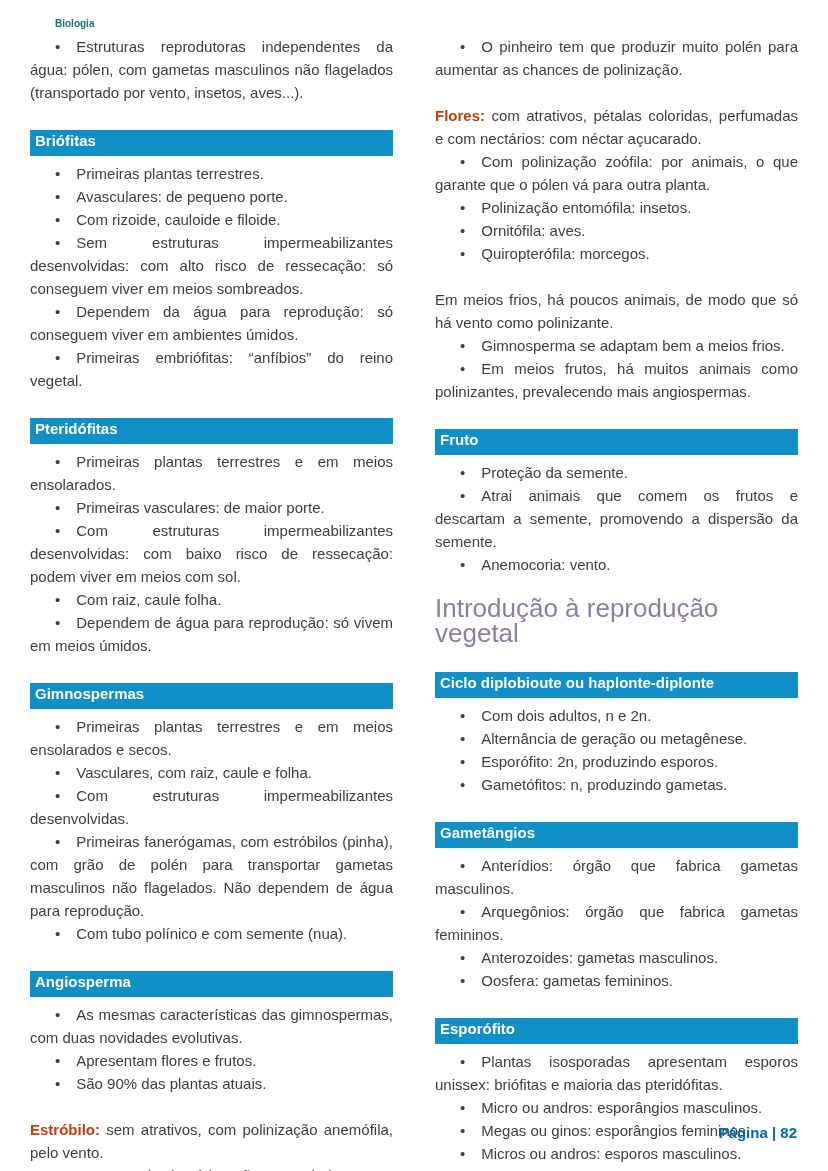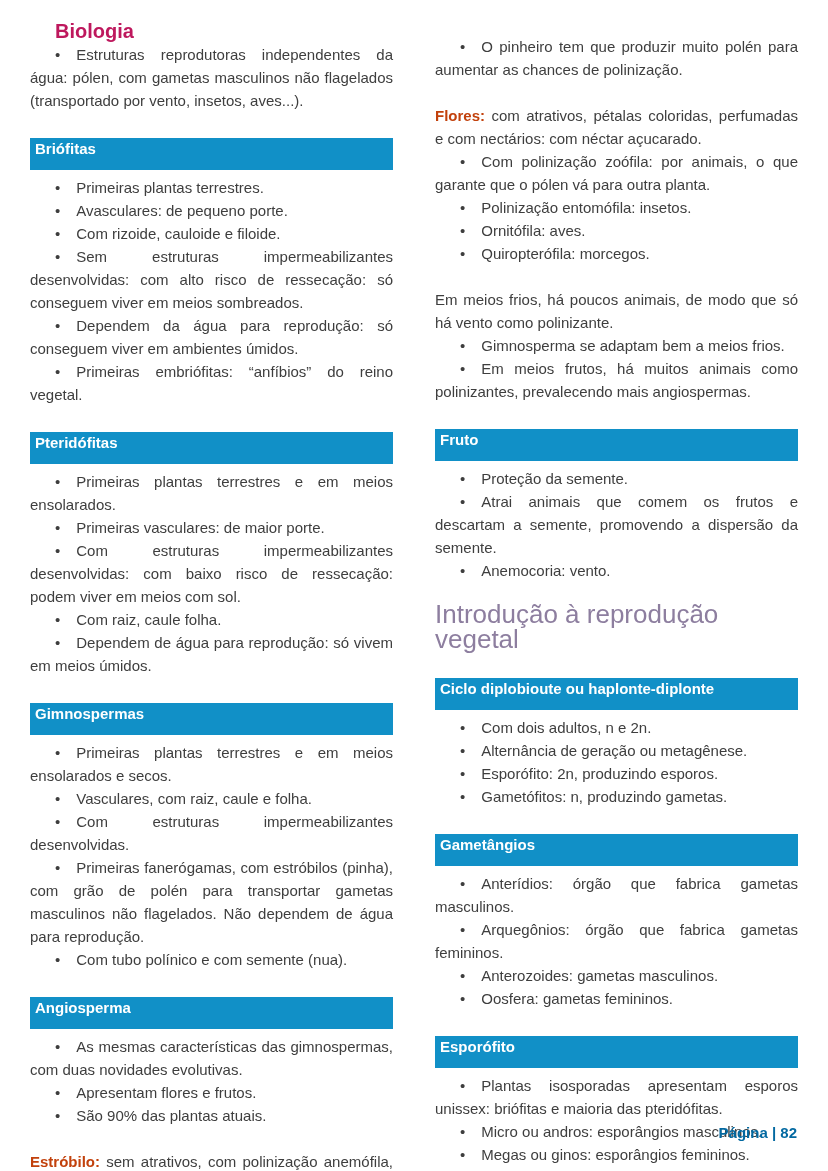--- a/index.html
+++ b/index.html
@@ -27,42 +27,42 @@
   }
   .col {
     width: 363px;
     flex: 0 0 363px;
     font-size: 15px;
     line-height: 23px;
   }
   .col.right { padding-top: 23px; }
 
   h2.heading {
-    font-size: 20px;
+    font-size: 10px;
     line-height: 23px;
     font-weight: bold;
-    color: #be185d;
-    margin: 8px 0 0 25px;
+    color: #0f766e;
+    margin: 0 0 0 25px;
   }
   p.bullet {
     margin: 0;
     text-indent: 25px;
     text-align: justify;
   }
   p.bullet .dot {
     margin-right: 16px;
     color: #3e3e3e;
   }
   p.para {
     margin: 23px 0 0 0;
     text-align: justify;
   }
   p.para strong { color: #c2410c; }
   .bar {
-    height: 32px;
+    height: 26px;
     line-height: 21px;
     margin: 26px 0 6px 0;
     padding-left: 5px;
     background: #1190c7;
     color: #ffffff;
     font-size: 15px;
     font-weight: bold;
     text-indent: 0;
   }
   h3.title {

